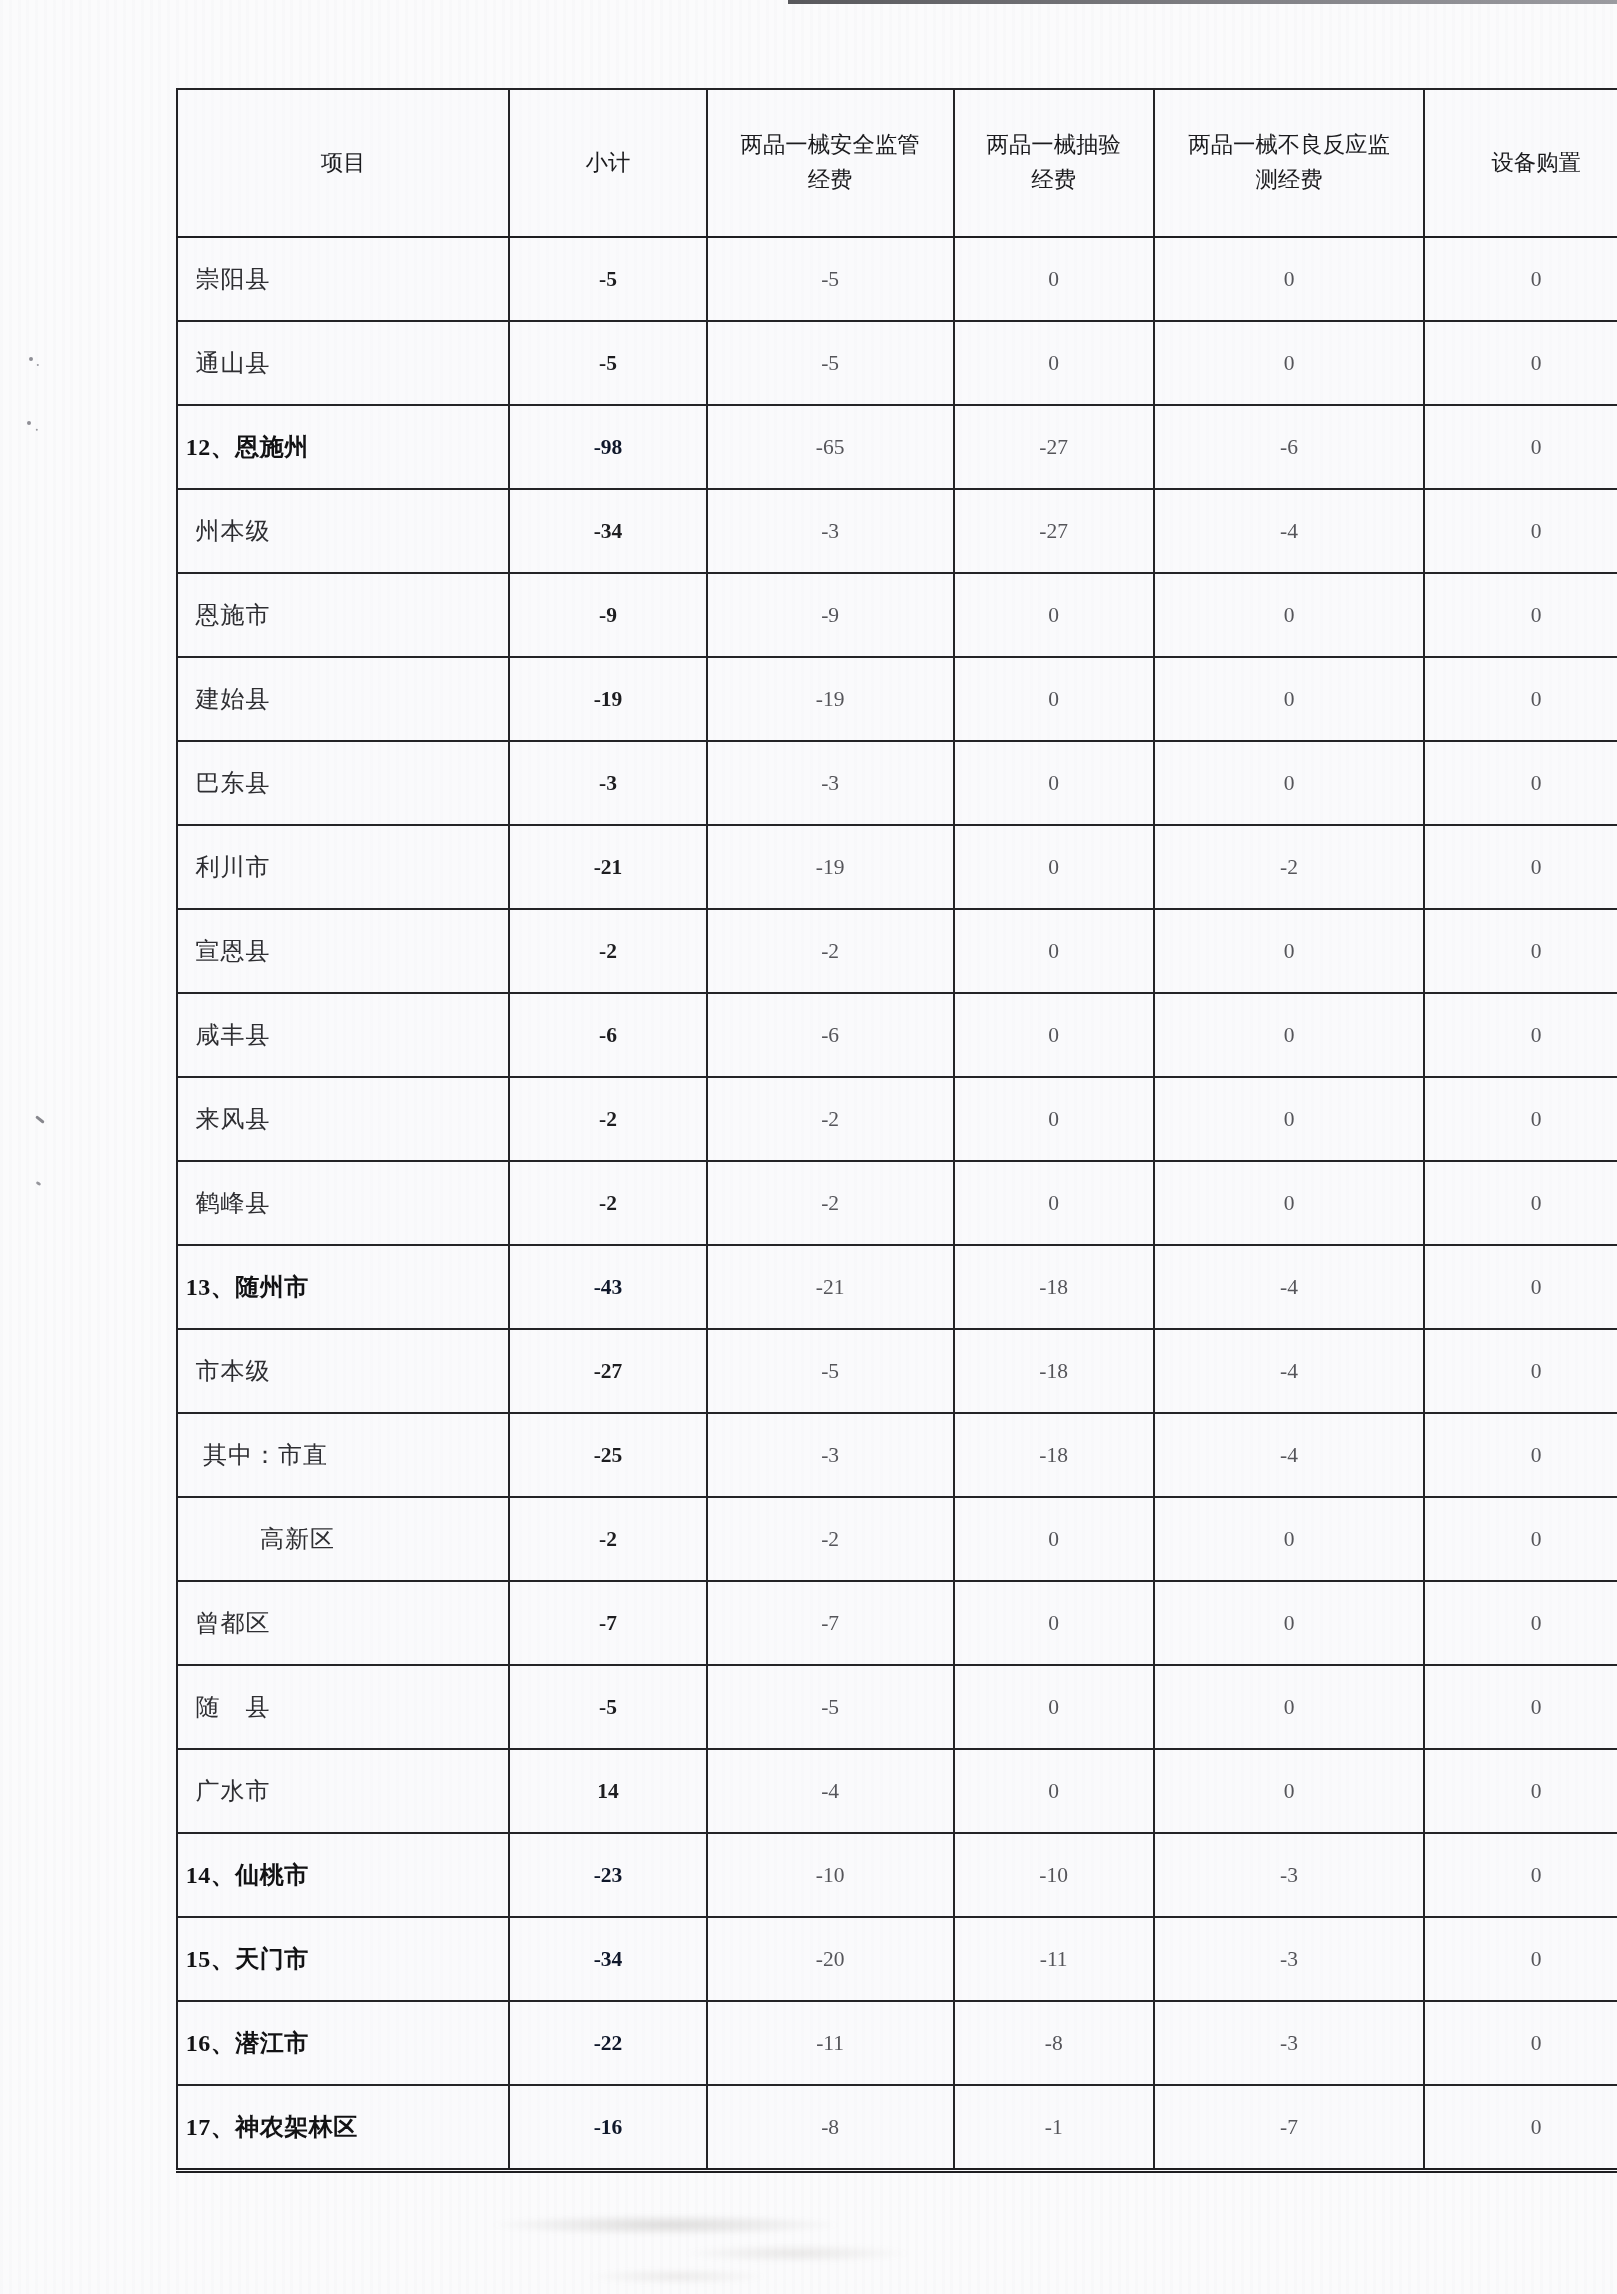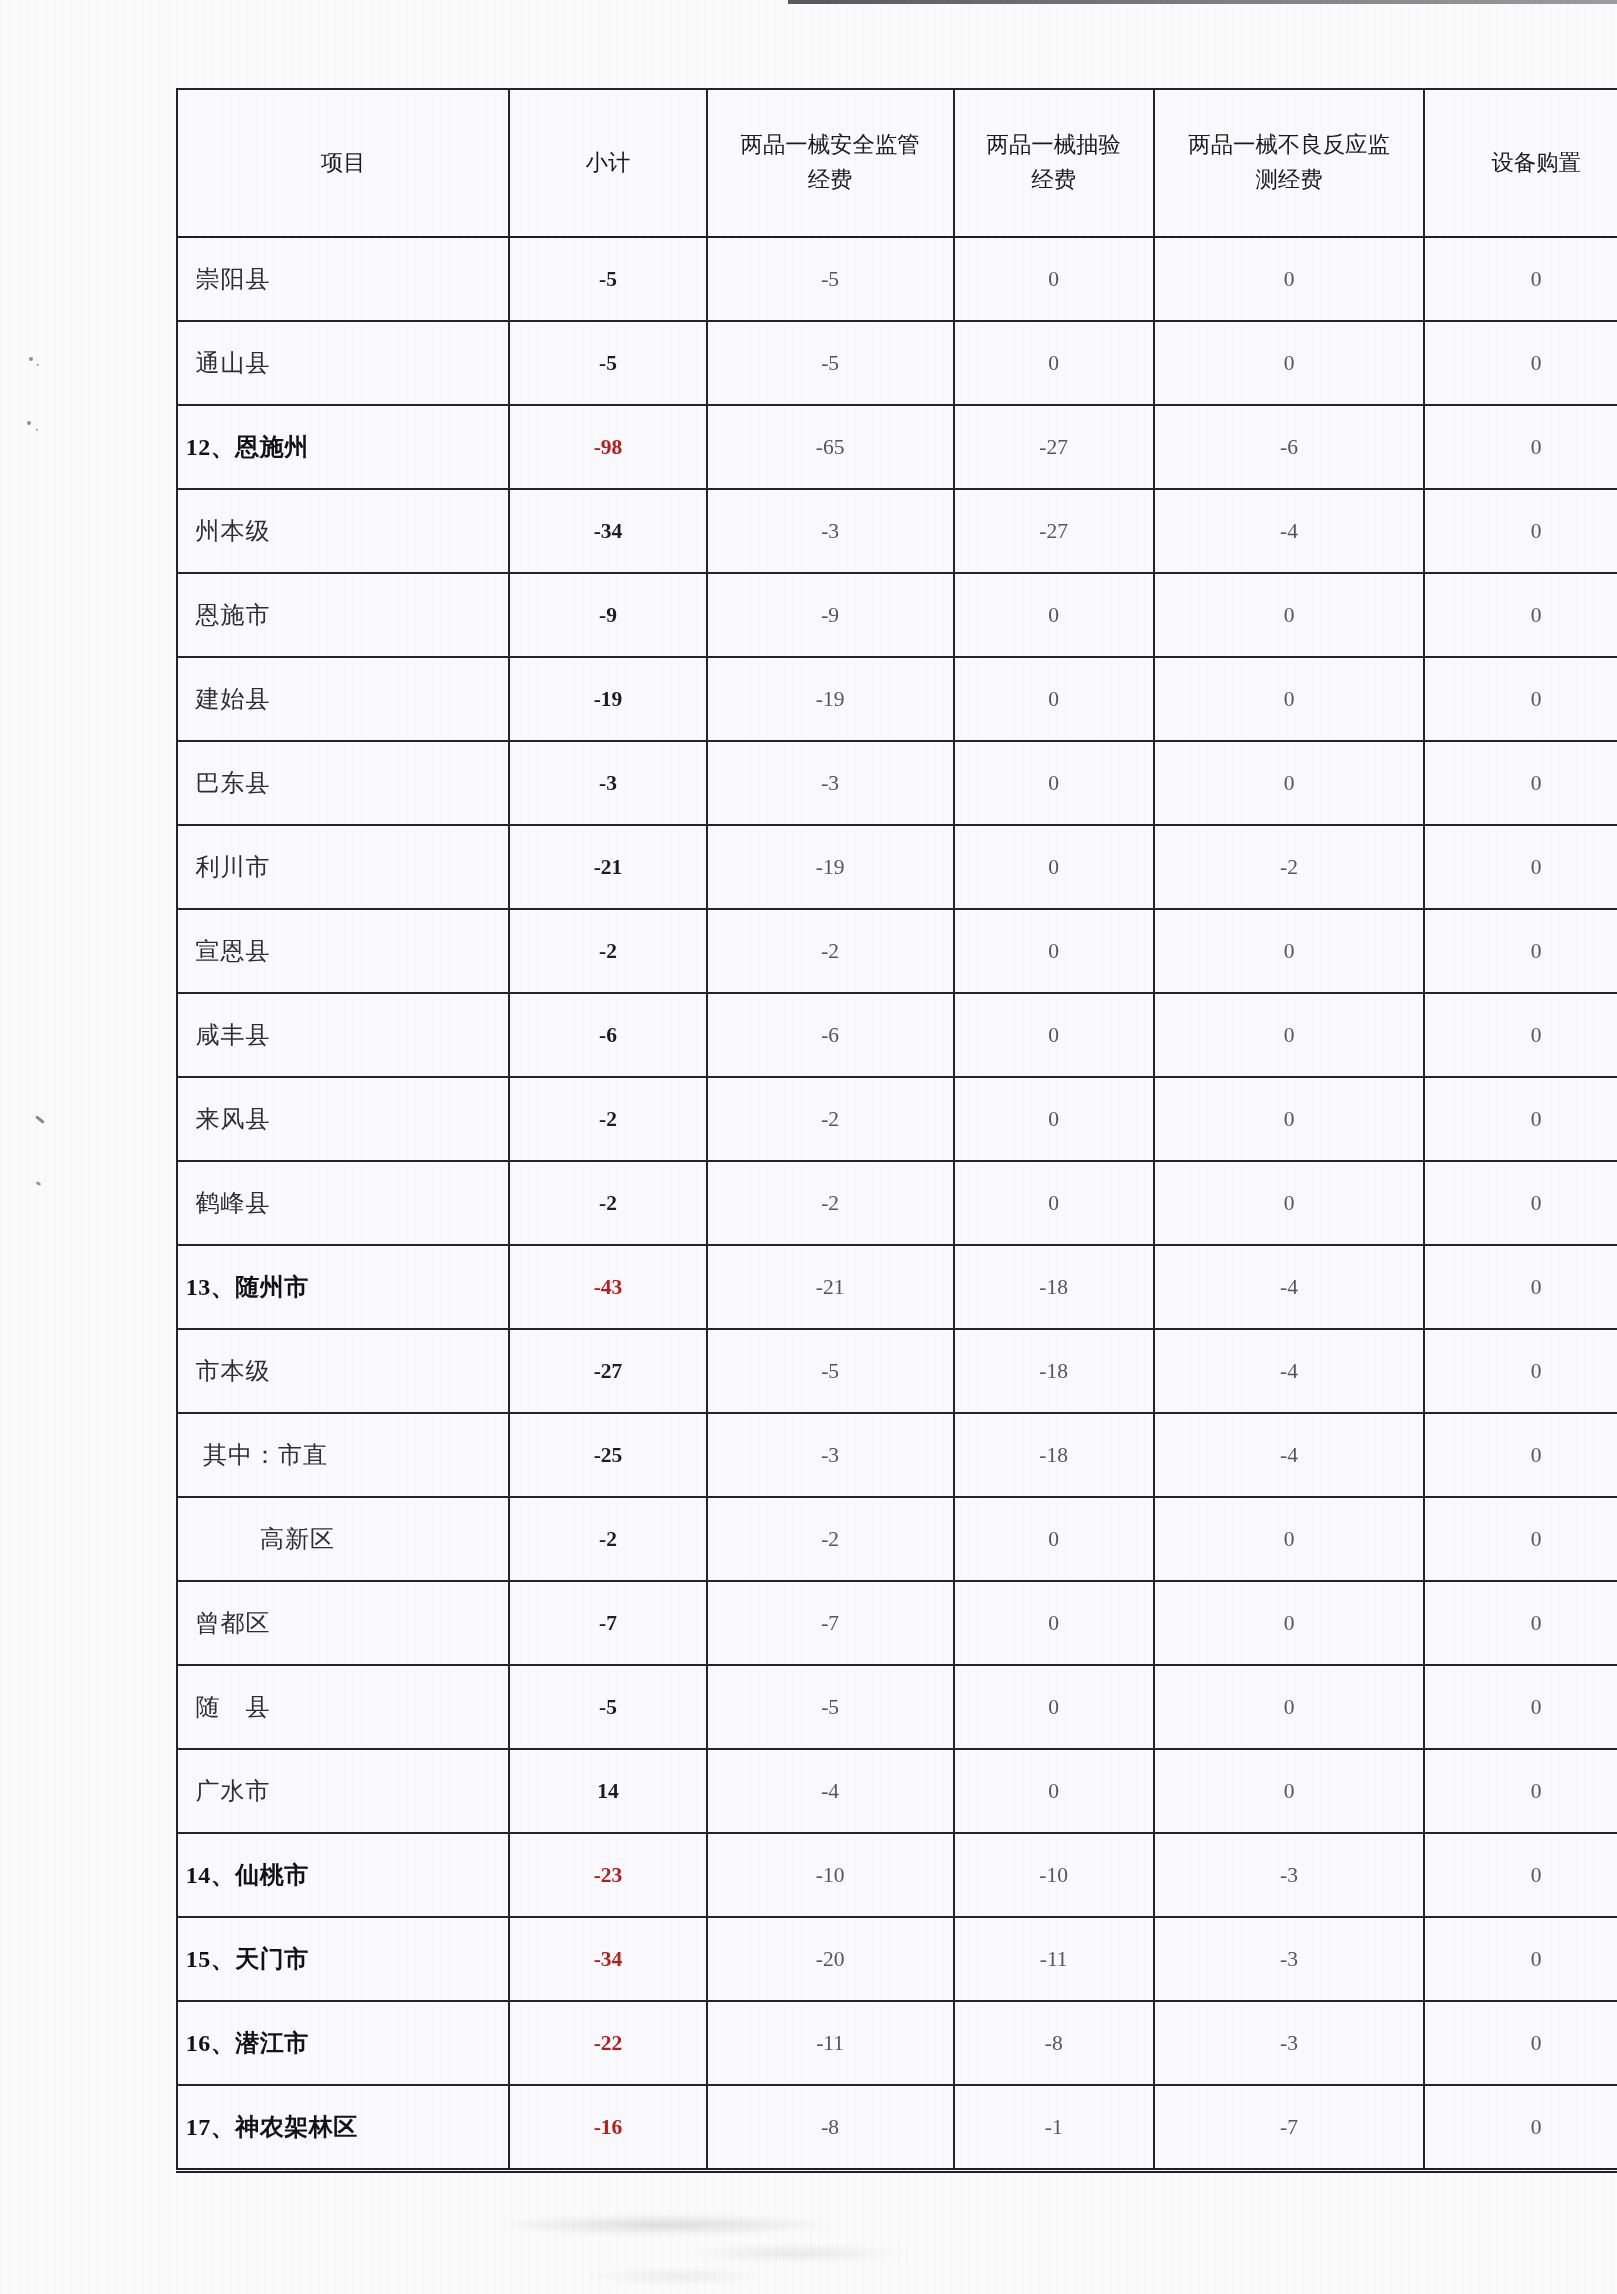--- a/index.html
+++ b/index.html
@@ -62,21 +62,21 @@
   .doc-table tbody td{height:80px;}
   .doc-table tbody tr:last-child td{border-bottom:5.9px double #1e1e21;}
 
   td.label{
     font-size:24px;color:#2e2e32;text-align:left;padding-left:17.6px;
     letter-spacing:1px;
   }
   td.val{font-size:21.5px;text-align:center;color:#55555a;}
   td.subtotal{color:#1d1d20;font-weight:600;}
   tr.group td.label{font-weight:700;color:#121214;padding-left:7.8px;letter-spacing:0.5px;}
-  tr.group td.subtotal{font-weight:700;color:#b91c1c;}
+  tr.group td.subtotal{font-weight:700;color:#0f172a;}
   td.indent2{padding-left:25px;}
   td.indent3{padding-left:82px;margin-top:22px;}
 </style>
 </head>
 <body>
 
 <div class="paper-texture"></div>
 <div class="scan-topline"></div>
 <div class="margin-dots-a"></div>
 <div class="margin-dots-b"></div>

